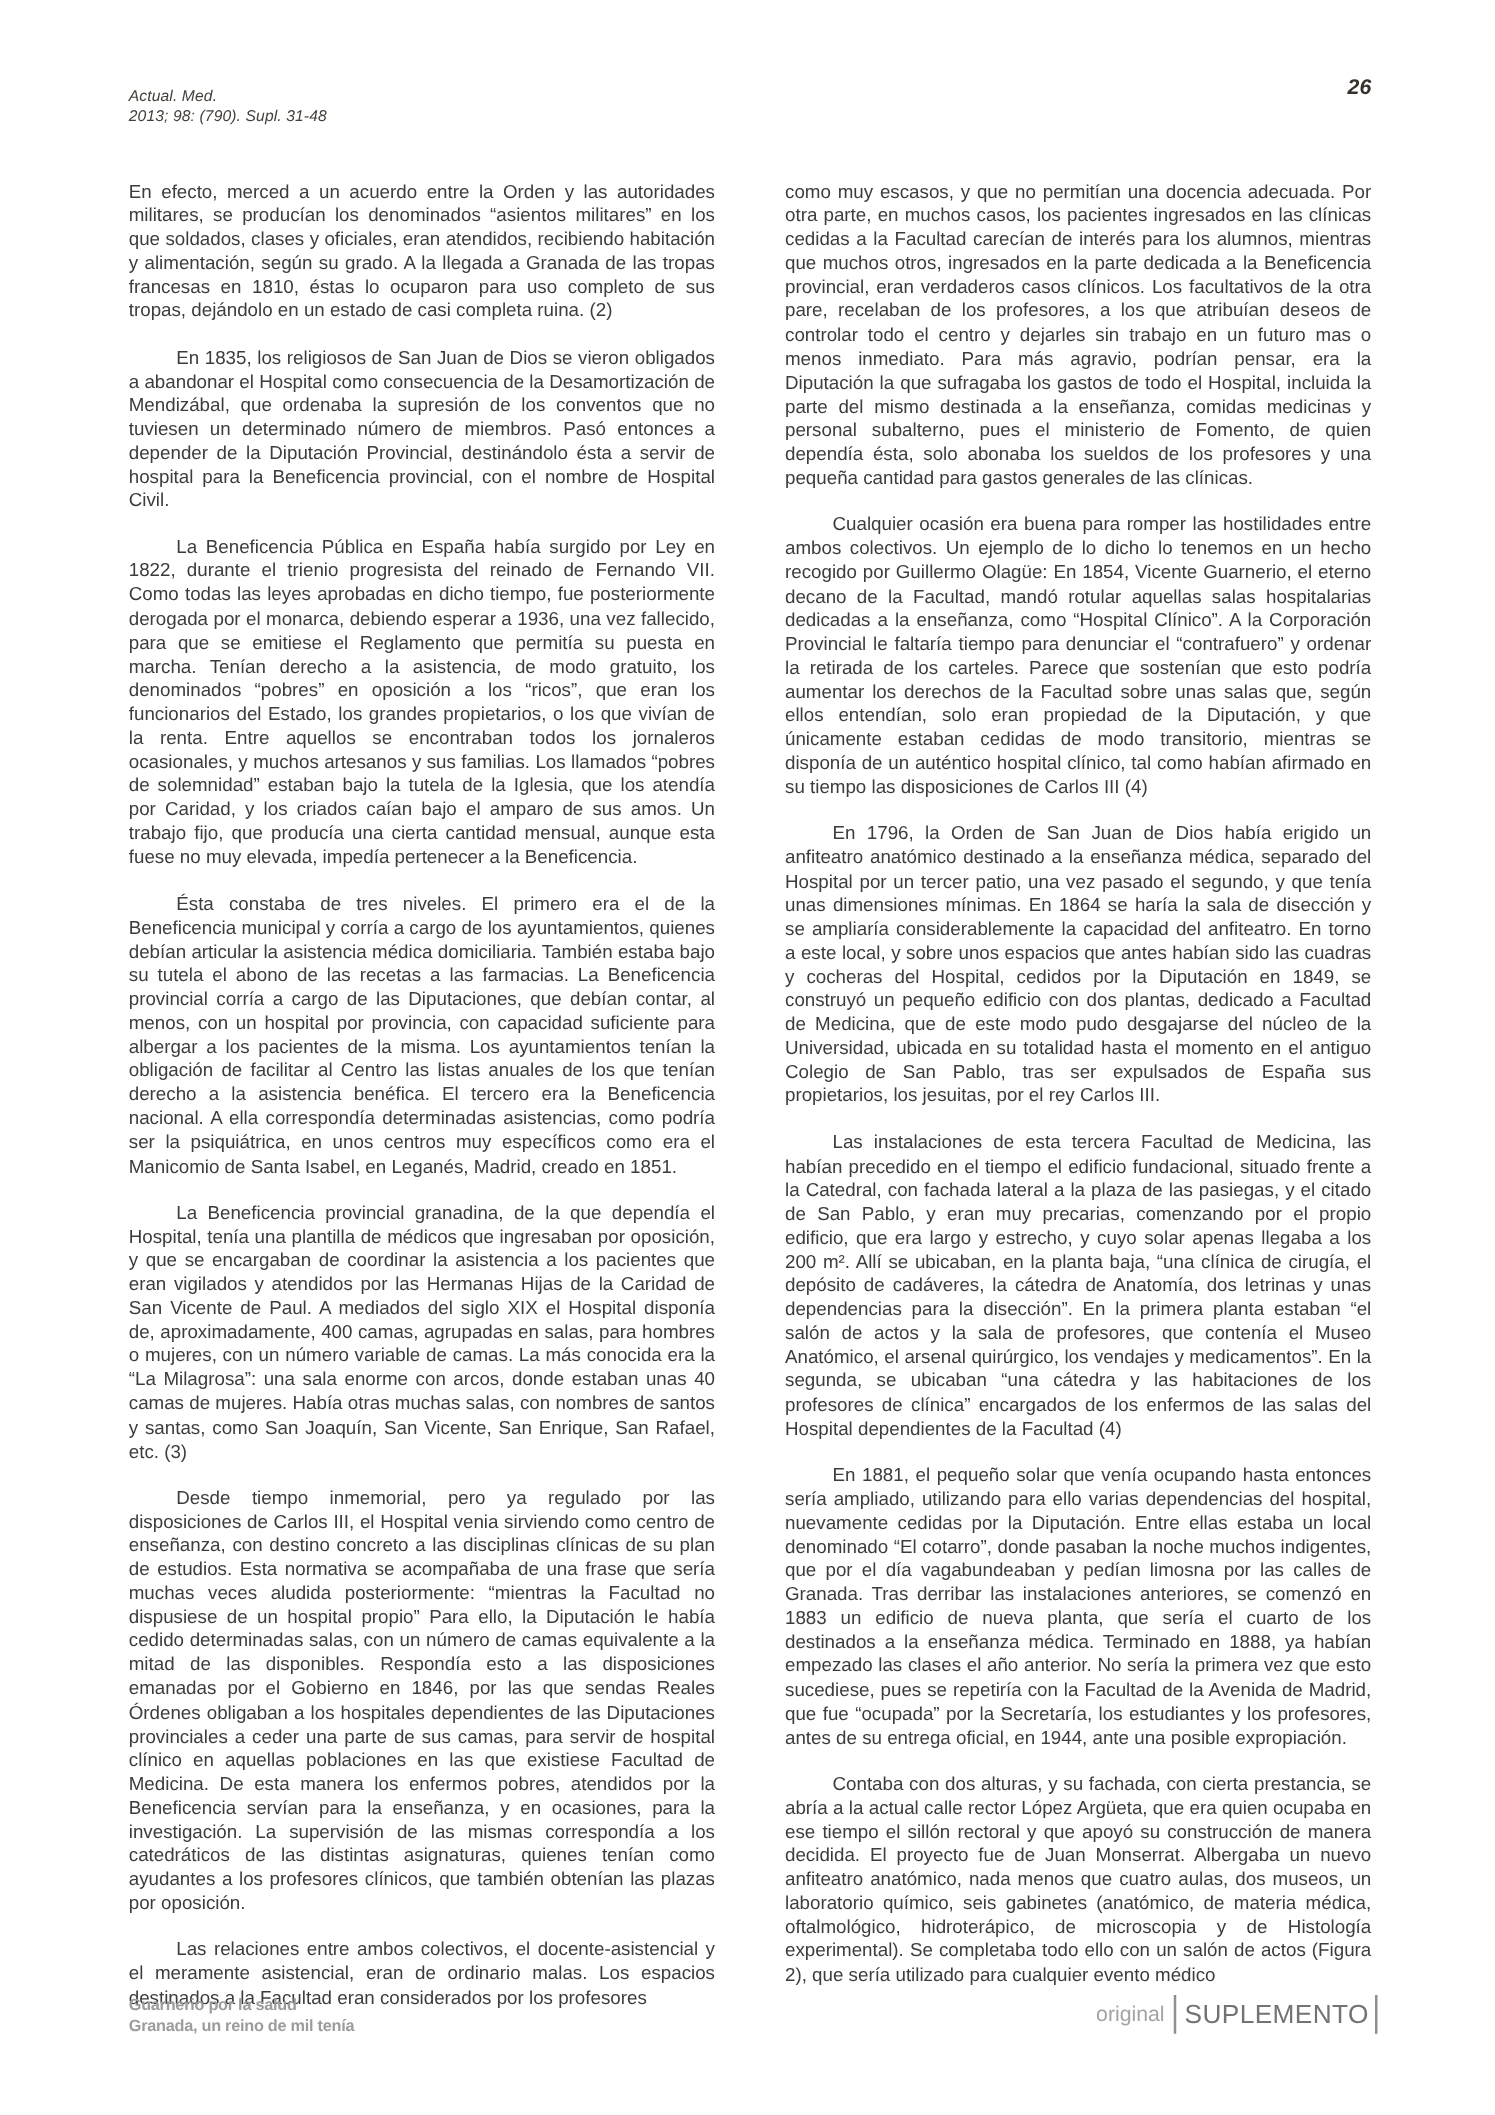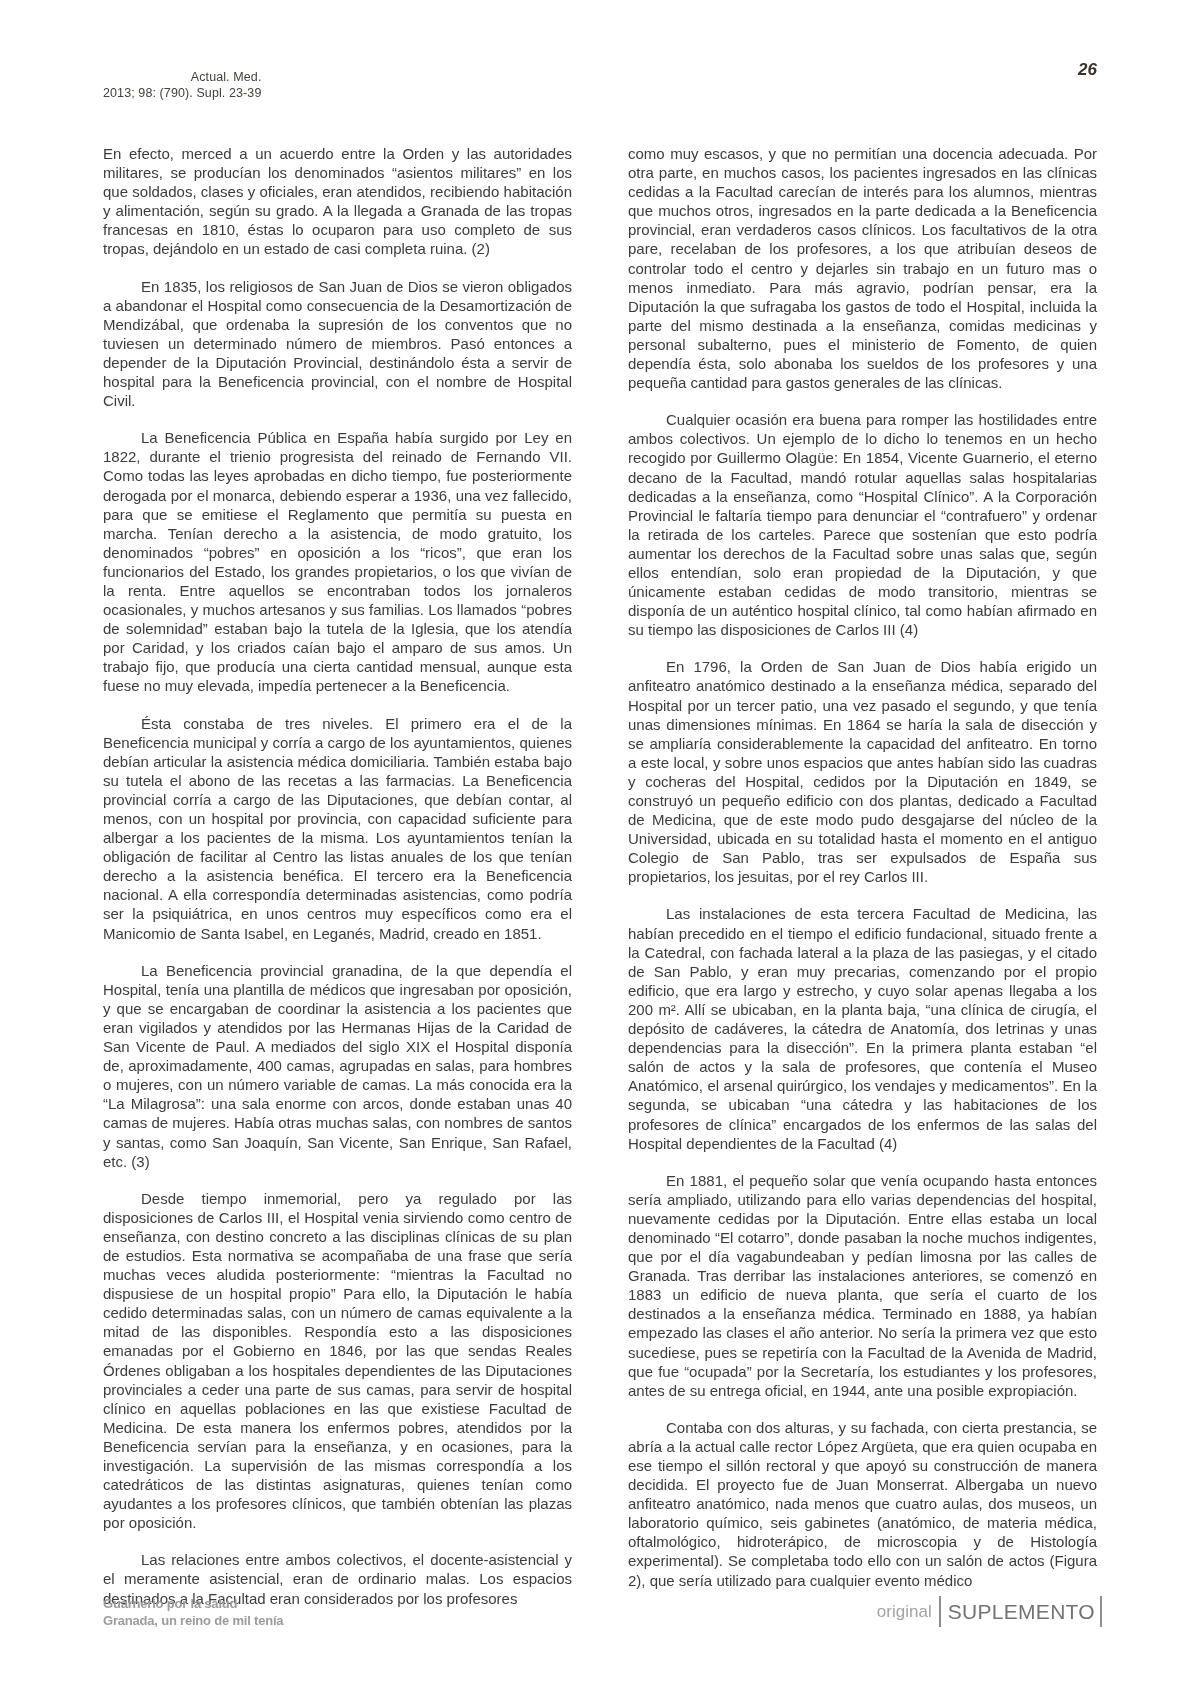--- a/index.html
+++ b/index.html
@@ -12,26 +12,26 @@
     width: 1196px;
     height: 1692px;
     font-family: "Liberation Sans", sans-serif;
     overflow: hidden;
   }
   
   .journal-ref {
     position: absolute;
     left: 103px;
     top: 70px;
+    font-style: italic;
     font-size: 12.5px;
     line-height: 15.5px;
     color: #45403a;
     letter-spacing: 0.1px;
     white-space: nowrap;
-    text-align: right;
   }
   .page-number {
     position: absolute;
     right: 99px;
     top: 60px;
     font-style: italic;
     font-weight: 600;
     font-size: 17px;
     color: #37322c;
   }
@@ -99,21 +99,21 @@
   }
   .footer-brand .bar.trailing {
     margin: 0 0 0 5px;
   }
 </style>
 </head>
 <body>
 
 <div class="journal-ref">
   <div>Actual. Med.</div>
-  <div>2013; 98: (790). Supl. 23-39</div>
+  <div>2013; 98: (790). Supl. 31-48</div>
 </div>
 <div class="page-number">26</div>
 
 <div class="content">
   <div class="column">
     <p>En efecto, merced a un acuerdo entre la Orden y las autoridades militares, se producían los denominados “asientos militares” en los que soldados, clases y oficiales, eran atendidos, recibiendo habitación y alimentación, según su grado. A la llegada a Granada de las tropas francesas en 1810, éstas lo ocuparon para uso completo de sus tropas, dejándolo en un estado de casi completa ruina. (2)</p>
     <p>En 1835, los religiosos de San Juan de Dios se vieron obligados a abandonar el Hospital como consecuencia de la Desamortización de Mendizábal, que ordenaba la supresión de los conventos que no tuviesen un determinado número de miembros. Pasó entonces a depender de la Diputación Provincial, destinándolo ésta a servir de hospital para la Beneficencia provincial, con el nombre de Hospital Civil.</p>
     <p>La Beneficencia Pública en España había surgido por Ley en 1822, durante el trienio progresista del reinado de Fernando VII. Como todas las leyes aprobadas en dicho tiempo, fue posteriormente derogada por el monarca, debiendo esperar a 1936, una vez fallecido, para que se emitiese el Reglamento que permitía su puesta en marcha. Tenían derecho a la asistencia, de modo gratuito, los denominados “pobres” en oposición a los “ricos”, que eran los funcionarios del Estado, los grandes propietarios, o los que vivían de la renta. Entre aquellos se encontraban todos los jornaleros ocasionales, y muchos artesanos y sus familias. Los llamados “pobres de solemnidad” estaban bajo la tutela de la Iglesia, que los atendía por Caridad, y los criados caían bajo el amparo de sus amos. Un trabajo fijo, que producía una cierta cantidad mensual, aunque esta fuese no muy elevada, impedía pertenecer a la Beneficencia.</p>
     <p>Ésta constaba de tres niveles. El primero era el de la Beneficencia municipal y corría a cargo de los ayuntamientos, quienes debían articular la asistencia médica domiciliaria. También estaba bajo su tutela el abono de las recetas a las farmacias. La Beneficencia provincial corría a cargo de las Diputaciones, que debían contar, al menos, con un hospital por provincia, con capacidad suficiente para albergar a los pacientes de la misma. Los ayuntamientos tenían la obligación de facilitar al Centro las listas anuales de los que tenían derecho a la asistencia benéfica. El tercero era la Beneficencia nacional. A ella correspondía determinadas asistencias, como podría ser la psiquiátrica, en unos centros muy específicos como era el Manicomio de Santa Isabel, en Leganés, Madrid, creado en 1851.</p>
     <p>La Beneficencia provincial granadina, de la que dependía el Hospital, tenía una plantilla de médicos que ingresaban por oposición, y que se encargaban de coordinar la asistencia a los pacientes que eran vigilados y atendidos por las Hermanas Hijas de la Caridad de San Vicente de Paul. A mediados del siglo XIX el Hospital disponía de, aproximadamente, 400 camas, agrupadas en salas, para hombres o mujeres, con un número variable de camas. La más conocida era la “La Milagrosa”: una sala enorme con arcos, donde estaban unas 40 camas de mujeres. Había otras muchas salas, con nombres de santos y santas, como San Joaquín, San Vicente, San Enrique, San Rafael, etc. (3)</p>

